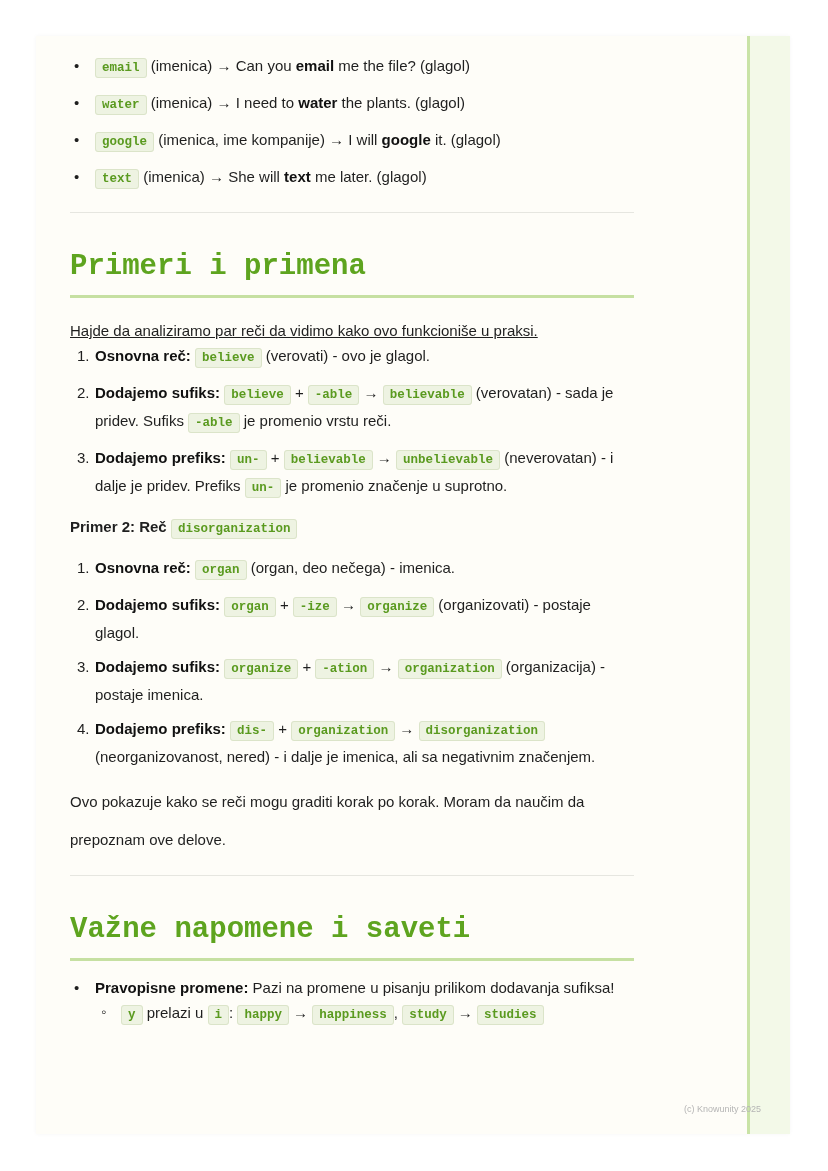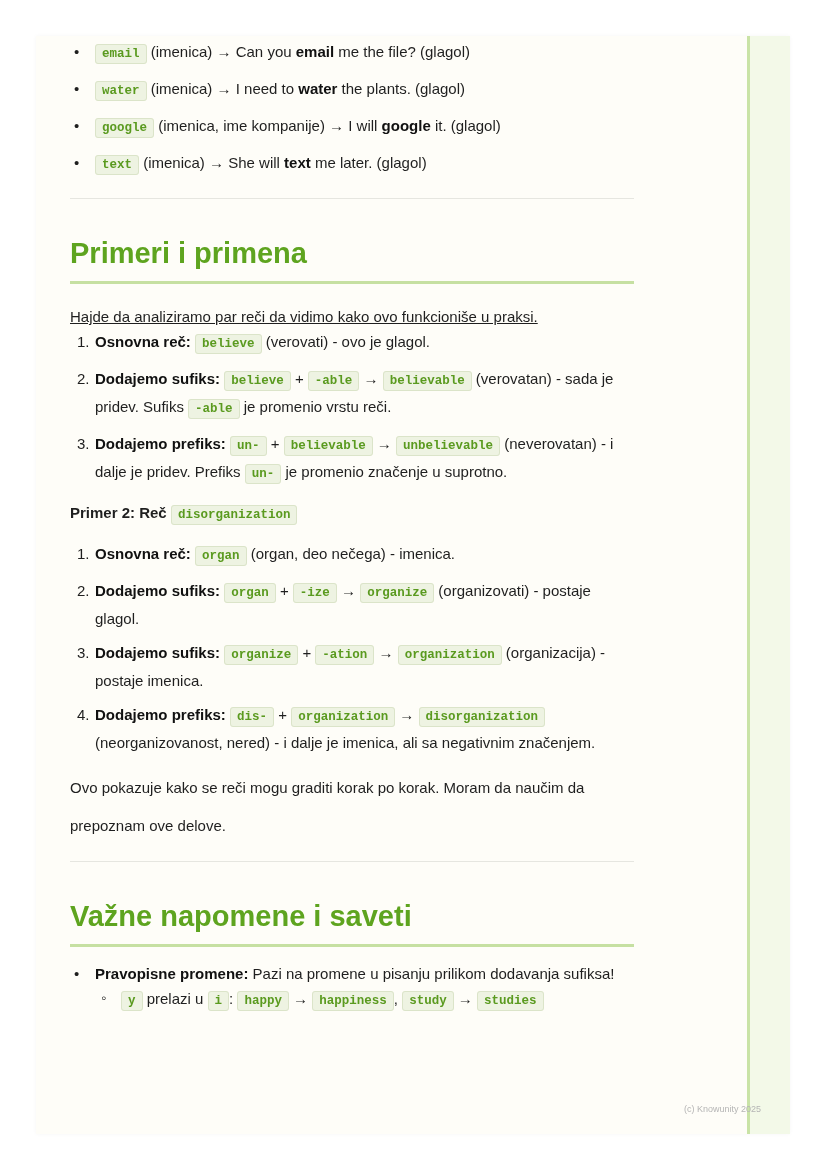--- a/index.html
+++ b/index.html
@@ -14,38 +14,38 @@
     ul.bul > li { position:relative; margin:0 0 9px 0; }
     ul.bul > li::before { content:"•"; position:absolute; left:-21px; top:0; font-size:15px; }
     ol.num { margin:0; padding:0 0 0 25px; list-style:none; }
     ol.num > li { position:relative; margin:0 0 9px 0; }
     ol.num > li .n { position:absolute; left:-18px; top:0; }
     .code { font-family:"Liberation Mono", monospace; font-weight:bold; font-size:12.5px; color:#5a9a1f;
       background:#eef3e2; border:1px solid #dbe4c9; border-radius:3px; padding:2px 6px; }
     b { font-weight:bold; color:#111; }
     hr.div { border:0; border-top:1px solid #e6e6e0; margin:20px 0 0 0; }
     h2 { font-size:29px; font-weight:bold; color:#5ea41f; margin:36px 0 0 0; padding:0 0 10px 0; line-height:36px;
-      border-bottom:3px solid #c6e0a2; }
+      border-bottom:3px solid #c6e0a2;font-family:Liberation Mono, monospace; }
     p { margin:0; }
     .intro { margin-top:20px;text-decoration:underline; }
     .sub { margin-top:13px; margin-bottom:13px; font-weight:bold; }
     ul.circ { margin:0; padding:0 0 0 26px; list-style:none; }
     ul.circ > li { position:relative; }
     ul.circ > li::before { content:"◦"; position:absolute; left:-20px; top:-1px; font-size:15px; }
     .footer { position:absolute; left:684px; top:1104px; font-size:9px; color:#b5b5b5; }
   </style>
 </head>
 <body>
 
 <div class="page"></div>
 <div class="sidebar"></div>
 
 <div class="content">
 
-  <ul class="bul" style="margin-top:3px;">
+  <ul class="bul" style="margin-top:17px;">
     <li><span class="code">email</span> <span>(imenica) → Can you </span><b>email</b><span> me the file? (glagol)</span></li>
     <li><span class="code">water</span> <span>(imenica) → I need to </span><b>water</b><span> the plants. (glagol)</span></li>
     <li><span class="code">google</span> <span>(imenica, ime kompanije) → I will </span><b>google</b><span> it. (glagol)</span></li>
     <li><span class="code">text</span> <span>(imenica) → She will </span><b>text</b><span> me later. (glagol)</span></li>
   </ul>
 
   <hr class="div">
 
   <h2>Primeri i primena</h2>
   <p class="intro">Hajde da analiziramo par reči da vidimo kako ovo funkcioniše u praksi.</p>

